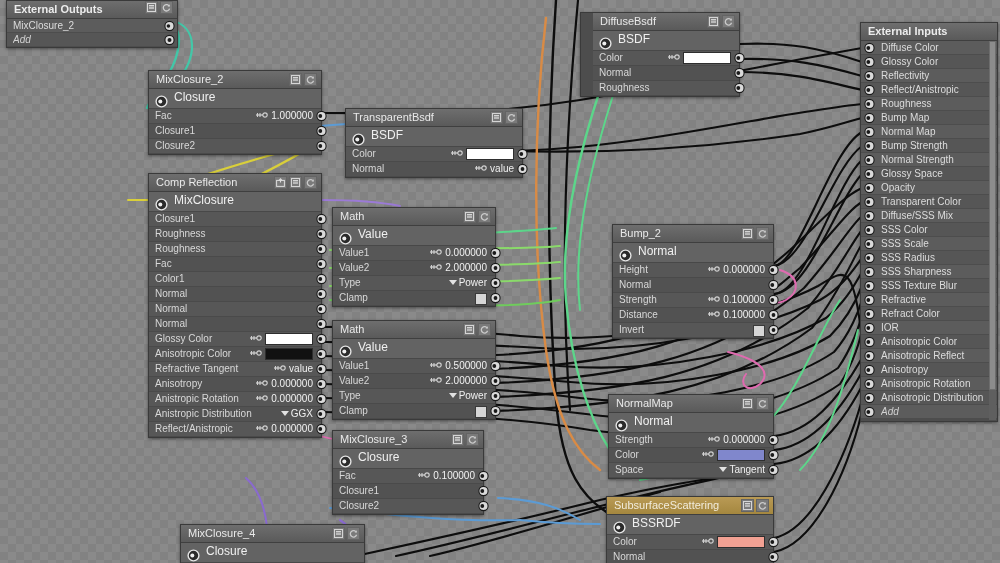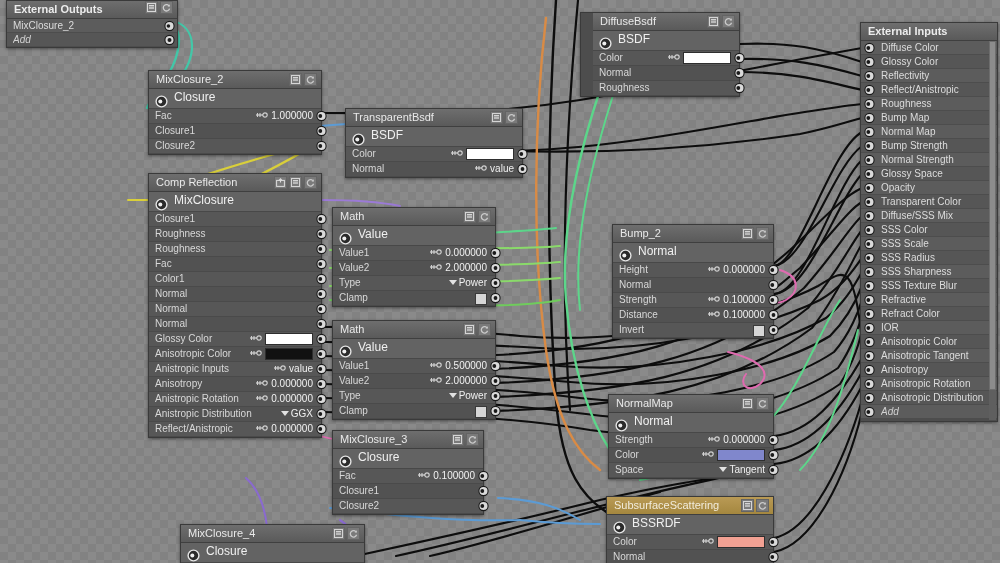--- a/index.html
+++ b/index.html
@@ -390,21 +390,21 @@
             <circle cx="5.5" cy="5.5" r="4.6" fill="#dadada" stroke="#1a1a1a" stroke-width="1.1"></circle>
             <circle cy="5.5" r="1.9" fill="#1a1a1a" cx="4.3"></circle>
           </svg></span>
         <span class="name">Anisotropic Color</span>
       </div>
       <div class="prow inp">
         <span class="sock-in"><svg width="11" height="11" viewBox="0 0 11 11">
             <circle cx="5.5" cy="5.5" r="4.6" fill="#dadada" stroke="#1a1a1a" stroke-width="1.1"></circle>
             <circle cy="5.5" r="1.9" fill="#1a1a1a" cx="4.3"></circle>
           </svg></span>
-        <span class="name">Anisotropic Tangent</span>
+        <span class="name">Anisotropic Reflect</span>
       </div>
       <div class="prow inp">
         <span class="sock-in"><svg width="11" height="11" viewBox="0 0 11 11">
             <circle cx="5.5" cy="5.5" r="4.6" fill="#dadada" stroke="#1a1a1a" stroke-width="1.1"></circle>
             <circle cy="5.5" r="1.9" fill="#1a1a1a" cx="4.3"></circle>
           </svg></span>
         <span class="name">Anisotropy</span>
       </div>
       <div class="prow inp">
         <span class="sock-in"><svg width="11" height="11" viewBox="0 0 11 11">
@@ -606,21 +606,21 @@
               <circle cx="10" cy="4" r="2.2" fill="none" stroke="#cfcfcf" stroke-width="1.2"></circle>
             </svg></span>
           <span class="swatch" style="background: rgb(17, 17, 17);"></span>
         </span>
         <span class="sock"><svg width="11" height="11" viewBox="0 0 11 11">
             <circle cx="5.5" cy="5.5" r="4.6" fill="#dadada" stroke="#1a1a1a" stroke-width="1.1"></circle>
             <circle cy="5.5" r="1.9" fill="#1a1a1a" cx="4.3"></circle>
           </svg></span>
       </div>
       <div class="row">
-        <span class="name">Anistropic Inputs</span>
+        <span class="name">Refractive Tangent</span>
         <span class="val">
           <span class="plug"><svg width="13" height="8" viewBox="0 0 13 8">
               <path d="M1 4 H8" stroke="#cfcfcf" stroke-width="1.3" fill="none"></path>
               <path d="M2.5 2 V6 M5 2 V6" stroke="#cfcfcf" stroke-width="1.1"></path>
               <circle cx="10" cy="4" r="2.2" fill="none" stroke="#cfcfcf" stroke-width="1.2"></circle>
             </svg></span>
           <span>value</span>
         </span>
         <span class="sock"><svg width="11" height="11" viewBox="0 0 11 11">
             <circle cx="5.5" cy="5.5" r="4.6" fill="#dadada" stroke="#1a1a1a" stroke-width="1.1"></circle>

